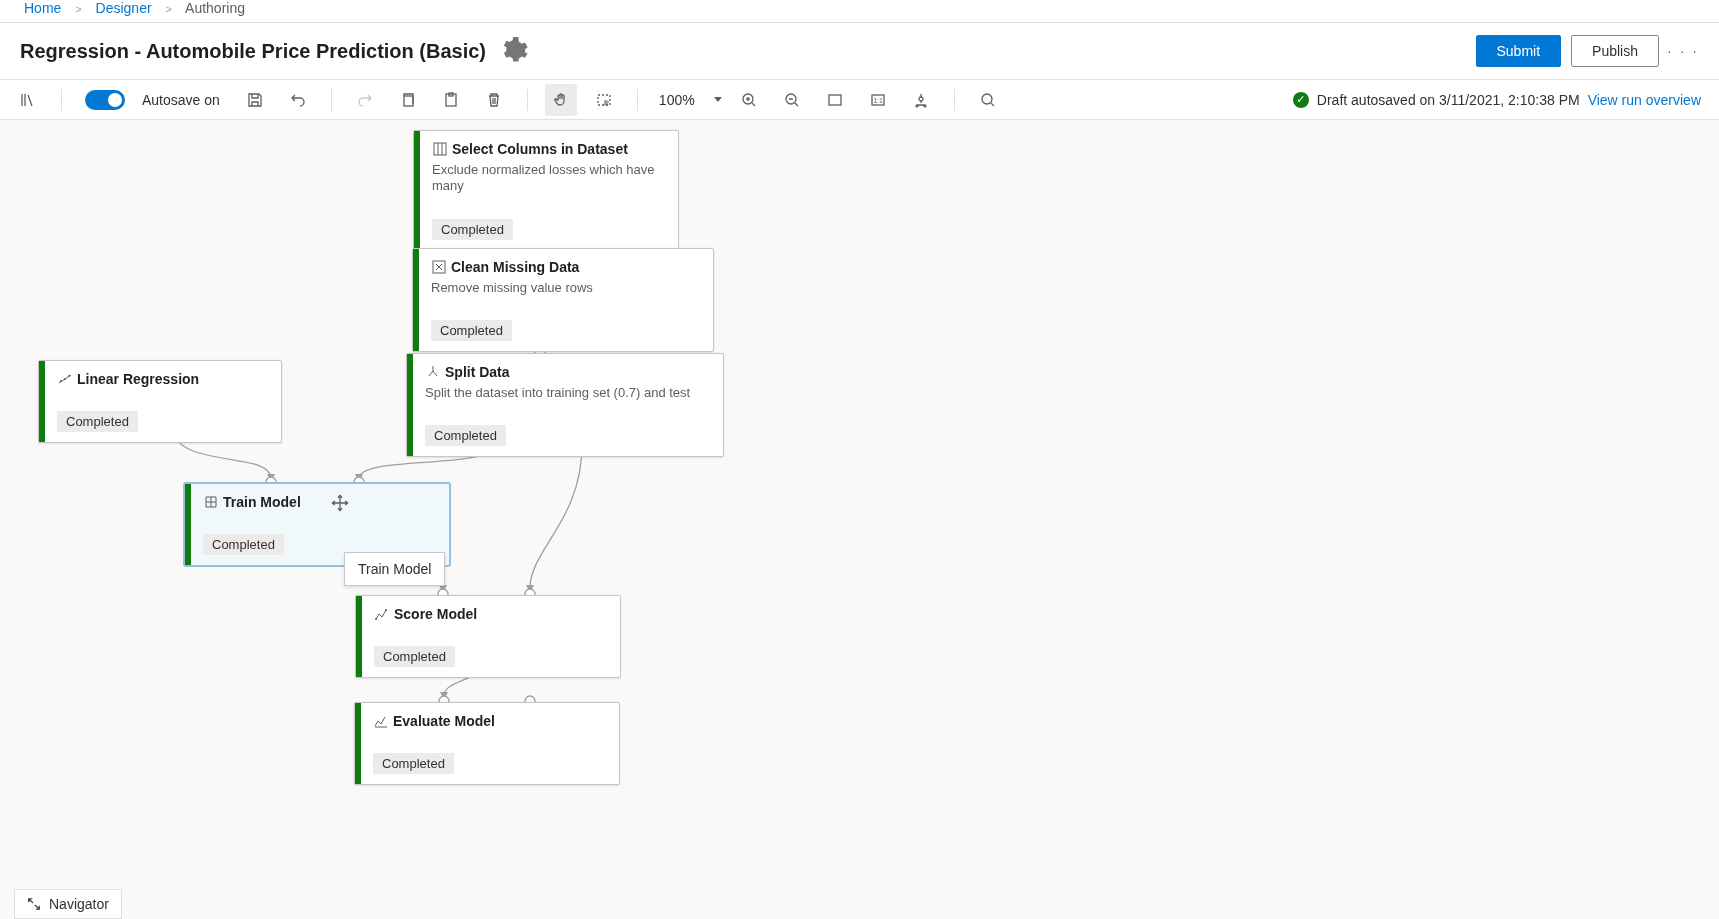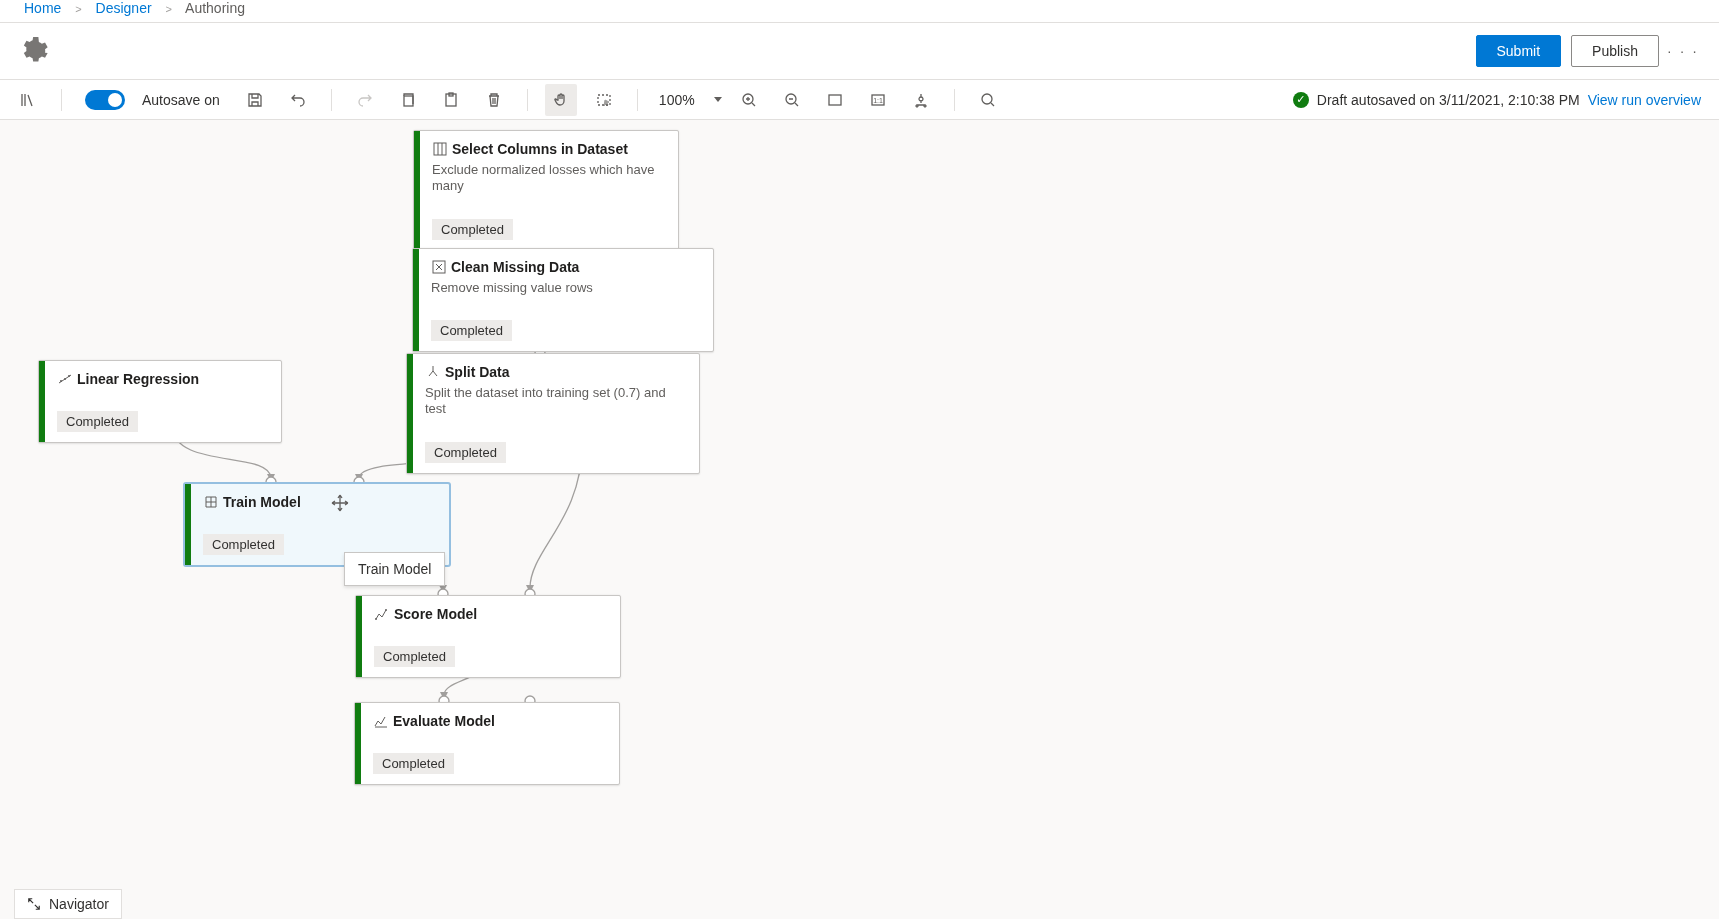--- a/index.html
+++ b/index.html
@@ -135,20 +135,21 @@
 
 <div class="breadcrumb-bar">
   <a>Home</a>
   <span class="sep">&gt;</span>
   <a>Designer</a>
   <span class="sep">&gt;</span>
   <span class="current">Authoring</span>
 </div>
 
 <div class="titlebar">
+  <h1>Regression - Automobile Price Prediction (Basic)</h1>
   <div class="gear-btn">
     <svg class="ticon" viewBox="0 0 16 16">
         <path fill="currentColor" d="M8 10.5A2.5 2.5 0 1 0 8 5.5a2.5 2.5 0 0 0 0 5zm6.4-2.5c0-.4 0-.7-.1-1l1.5-1.2-1.5-2.6-1.8.6c-.5-.4-1.1-.8-1.7-1L10.5 0h-3l-.3 1.8c-.6.2-1.2.6-1.7 1l-1.8-.6L2.2 4.8 3.7 6c-.1.3-.1.6-.1 1s0 .7.1 1L2.2 9.2l1.5 2.6 1.8-.6c.5.4 1.1.8 1.7 1l.3 1.8h3l.3-1.8c.6-.2 1.2-.6 1.7-1l1.8.6 1.5-2.6L14.3 9c.1-.3.1-.6.1-1z" opacity=".85"></path>
       </svg>
   </div>
   <div class="titlebar-spacer"></div>
   <button class="btn btn-primary">Submit</button>
   <button class="btn">Publish</button>
   <div class="more-btn">
     <span>· · ·</span>
@@ -326,21 +327,21 @@
             <rect x="2" y="2" width="12" height="12" fill="none" stroke="currentColor"></rect>
             <path stroke="currentColor" d="M5 5l6 6M11 5l-6 6"></path>
           </svg>
         <span>Clean Missing Data</span>
       </div>
       <div class="node-desc">Remove missing value rows</div>
       <div class="node-status">Completed</div>
     </div>
   </div>
 
-  <div class="node" style="left:406px;top:233px;width:294px">
+  <div class="node" style="left:406px;top:233px;width:318px">
     <div class="bar"></div>
     <div class="node-inner">
       <div class="node-title">
         <svg class="ticon" viewBox="0 0 16 16">
             <path fill="none" stroke="currentColor" d="M8 2v5M8 7l-4 5M8 7l4 5"></path>
           </svg>
         <span>Split Data</span>
       </div>
       <div class="node-desc">Split the dataset into training set (0.7) and test</div>
       <div class="node-status">Completed</div>

